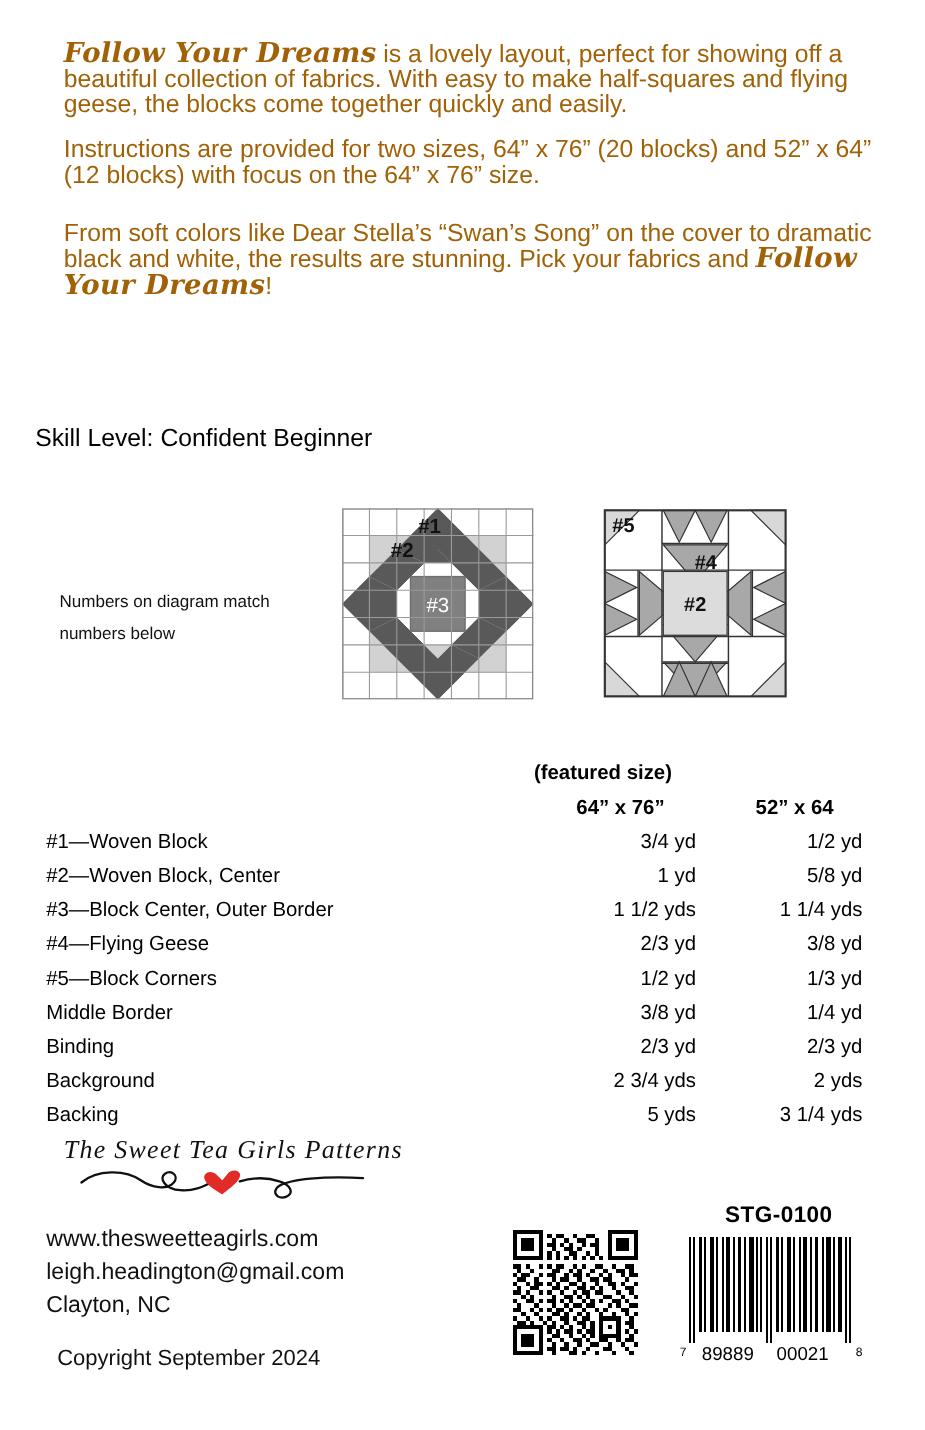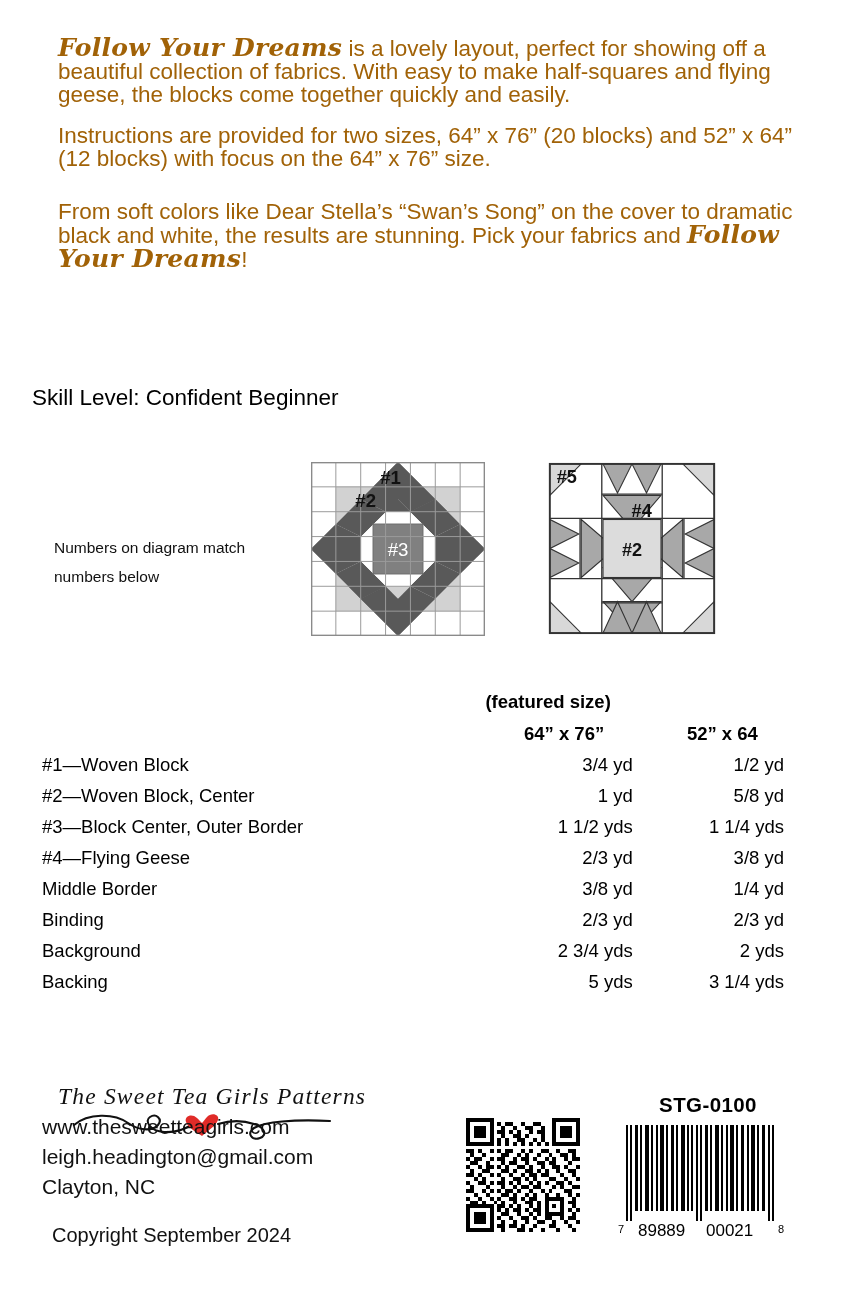--- a/index.html
+++ b/index.html
@@ -101,21 +101,21 @@
   tr.featured-row td { height: 30px; font-weight: bold; font-size: 18.5px; text-align: center; }
   tr.featured-row .col-a { text-align: left; padding-right: 0 !important; margin-top: 32px; }
   tr.head-row td { height: 32px; font-weight: bold; font-size: 18.5px; }
   tr.head-row .col-a, tr.head-row .col-b { text-align: center; padding-right: 0 !important; }
   tr.data-row td { height: 31px; }
 
   
   .logo-wrap {
     position: absolute;
     left: 58px;
-    top: 1083px;
+    top: 1033px;
     width: 340px;
     height: 62px;
   }
   .logo-text {
     font-family: "Liberation Serif", serif;
     font-style: italic;
     font-size: 23.5px;
     letter-spacing: 1.2px;
     color: #111;
     white-space: nowrap;
@@ -327,20 +327,25 @@
       </tr>
       <tr class="data-row">
         <td class="col-label">#3—Block Center, Outer Border</td>
         <td class="col-a">1 1/2 yds</td>
         <td class="col-b">1 1/4 yds</td>
       </tr>
       <tr class="data-row">
         <td class="col-label">#4—Flying Geese</td>
         <td class="col-a">2/3 yd</td>
         <td class="col-b">3/8 yd</td>
+      </tr>
+      <tr class="data-row">
+        <td class="col-label">#5—Block Corners</td>
+        <td class="col-a">1/2 yd</td>
+        <td class="col-b">1/3 yd</td>
       </tr>
       <tr class="data-row">
         <td class="col-label">Middle Border</td>
         <td class="col-a">3/8 yd</td>
         <td class="col-b">1/4 yd</td>
       </tr>
       <tr class="data-row">
         <td class="col-label">Binding</td>
         <td class="col-a">2/3 yd</td>
         <td class="col-b">2/3 yd</td>

